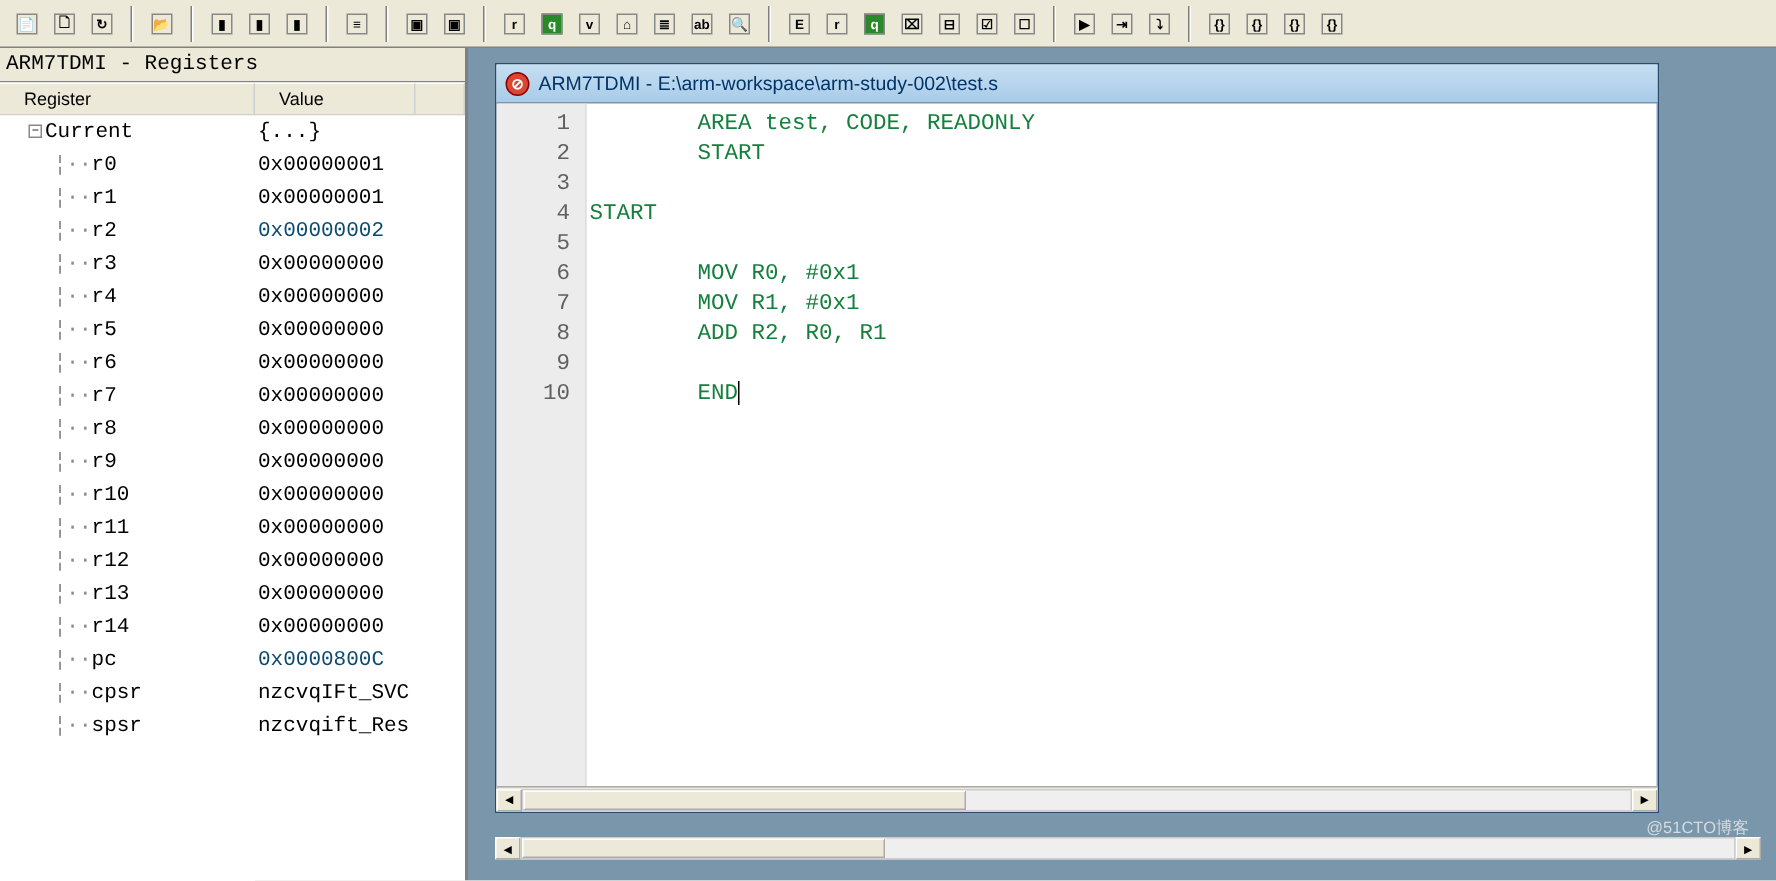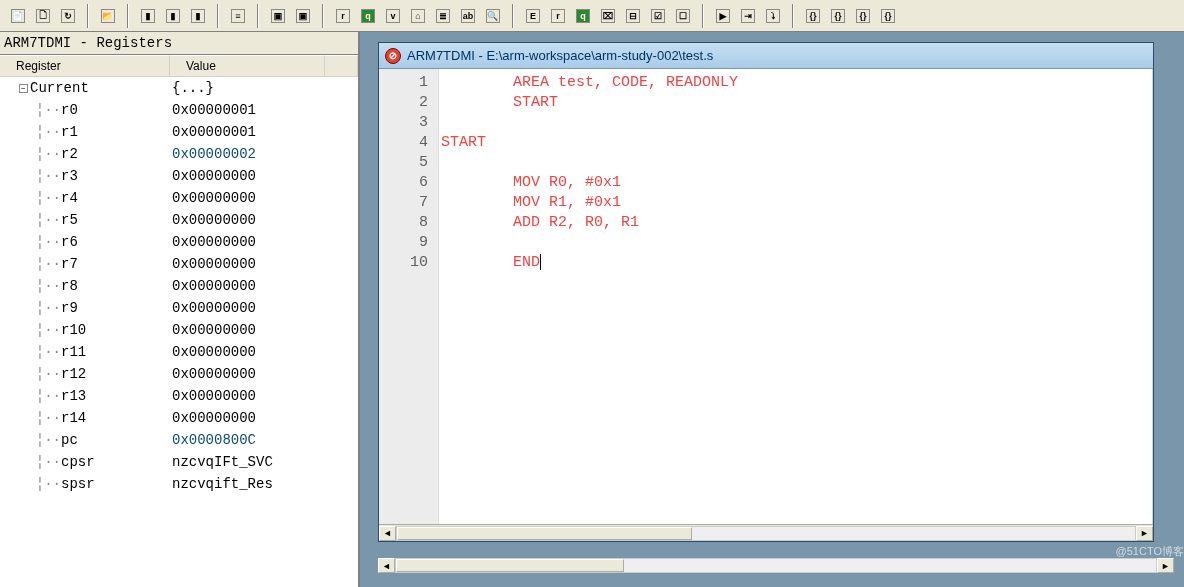--- a/index.html
+++ b/index.html
@@ -38,21 +38,21 @@
   .tb-btn.sq { position:relative; }
   .sq-ico { width:14px; height:14px; border:1px solid #888; display:flex; align-items:center; justify-content:center; font-size:9px; font-weight:bold; color:#000; }
   .sq-ico.green { background:#2a8a2a; color:#fff; }
 
   .main {
     display: flex;
     height: calc(100% - 32px);
   }
 
   .reg-panel {
-    width: 360px;
+    width: 312px;
     background: #fff;
     border-right: 2px solid #808080;
     display: flex;
     flex-direction: column;
     font-family: "Courier New", monospace;
     font-size: 14px;
   }
   .reg-title {
     background: #ece9d8;
     border-bottom: 1px solid #808080;
@@ -145,21 +145,21 @@
     width:60px;
     padding:4px 10px 4px 0;
     text-align:right;
     border-right:1px solid #ddd;
   }
   .gutter div { height:20px; line-height:20px; }
   .code {
     flex:1;
     padding:4px 0 20px 2px;
     white-space:pre;
-    color:#ef4444;
+    color:#15803d;
     position:relative;
   }
   .code div { height:20px; line-height:20px; }
   .cursor {
     display:inline-block; width:1px; height:16px;
     background:#000; vertical-align:middle;
   }
   .hscroll-fake {
     height:17px;
     background:#ece9d8;
@@ -178,21 +178,21 @@
   .sc-track { flex:1; background:#efefef; height:15px; border:1px solid #ccc; margin:0 0px; position:relative;}
   .sc-thumb { position:absolute; left:0; top:0; height:13px; width:40%; background:#ece9d8; border:1px outset #fff;}
 
   .bottom-scroll {
     position:absolute;
     left:18px; right:10px; bottom:12px;
     height:17px;
     display:flex;
   }
   .watermark {
-    position:absolute; right:0; bottom:28px;
+    position:absolute; right:18px; bottom:28px;
     color:#d4dbe0; font-size:11px;
   }
 </style>
 </head>
 <body>
 
 <div class="toolbar" id="toolbar">
     <div class="tb-group">
       <div class="tb-btn sq">
         <div class="sq-ico">📄</div>

